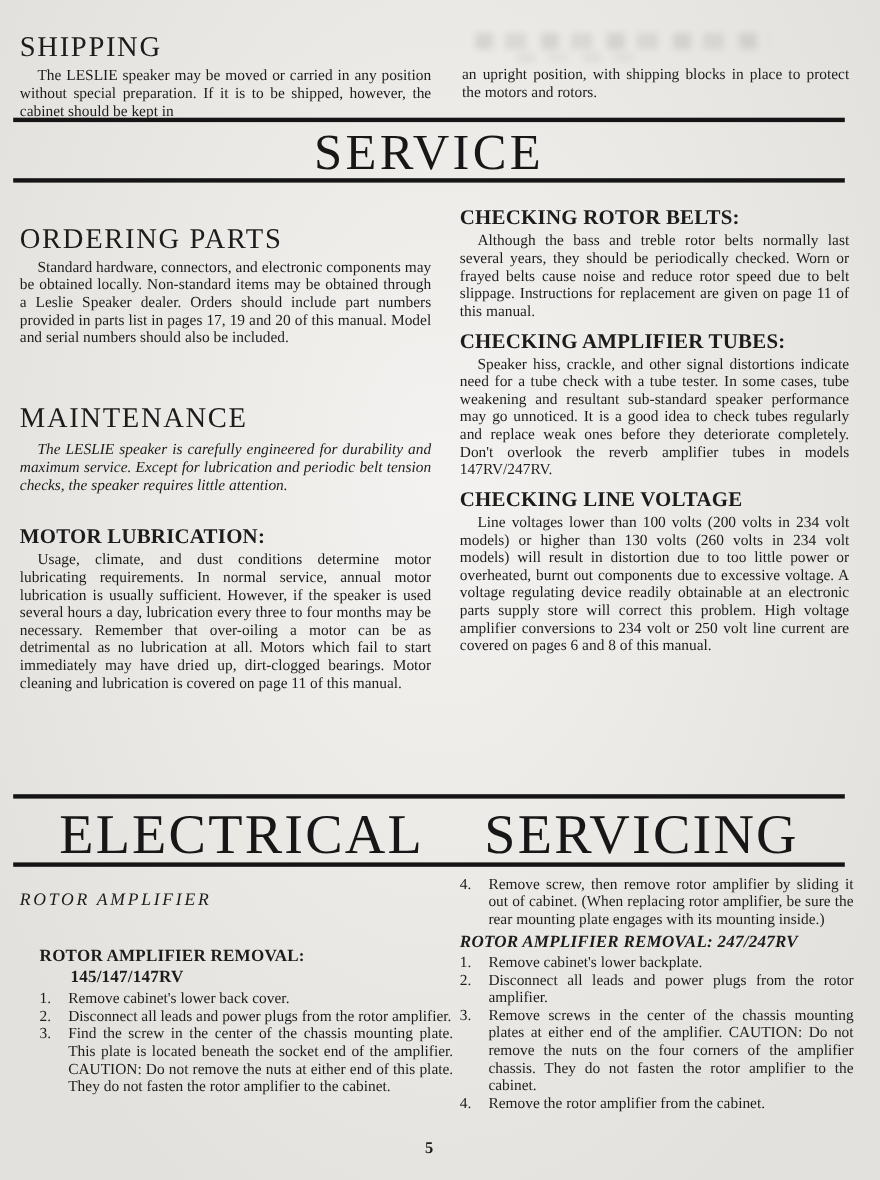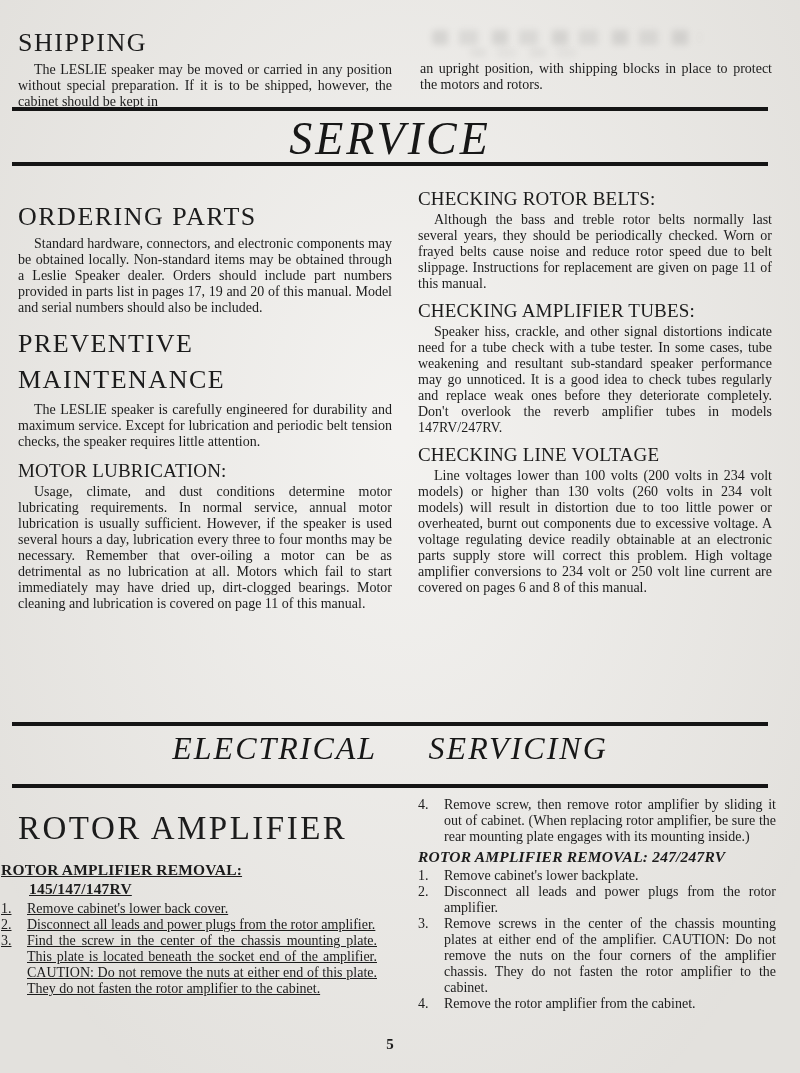--- a/index.html
+++ b/index.html
@@ -27,85 +27,85 @@
   .indent{text-indent:16px;}
   
   .h-display{
     font-weight:400;
     font-size:26px;
     letter-spacing:1.5px;
     margin:0 0 4px 0;
     white-space:nowrap;
   }
   .h-bold{
-    font-weight:400;
+    font-weight:700;
     font-size:19px;
     letter-spacing:0.2px;
     margin:8px 0 2px 0;
     white-space:nowrap;
   }
   
   .band{position:absolute;left:12px;width:756px;}
   .band .rule{position:absolute;left:0;right:0;height:4px;background:#151515;}
   .band .rule.top{top:0;}
   .band .rule.bottom{bottom:0;}
   .band .band-title{
     position:absolute;left:0;right:0;
     text-align:center;
     font-weight:400;
     color:#171717;
-    font-style:italic;
   }
   #service-band{top:107px;height:59px;}
   #service-band .band-title{top:5px;font-size:46px;letter-spacing:3px;}
   #electrical-band{top:722px;height:66px;}
-  #electrical-band .band-title{top:8px;font-size:32px;letter-spacing:2px;word-spacing:42px;}
+  #electrical-band .band-title{top:8px;font-size:51px;letter-spacing:2px;word-spacing:42px;}
   
   .abs{position:absolute;}
   #shipping-left{left:18px;top:28px;width:374px;}
   #shipping-right{left:420px;top:61px;width:352px;}
   #service-left{left:18px;top:202px;width:374px;}
   #service-right{left:418px;top:188px;width:354px;}
   #rotor-heading-wrap{left:18px;top:810px;width:380px;}
-  #rotor-left{left:1px;top:860px;width:376px;text-decoration:underline;}
+  #rotor-left{left:36px;top:860px;width:376px;}
   #rotor-right{left:418px;top:797px;width:358px;}
   
   .h-display.two-line{line-height:36px;margin-top:10px;}
   
   .step{display:flex;font-size:14px;line-height:16px;margin:0;}
   .step .num{flex:0 0 26px;}
   .step .txt{flex:1;text-align:justify;}
   .subhead{
     font-weight:700;font-size:15.5px;line-height:19px;margin:0;
     letter-spacing:0.2px;
   }
   .rotor-title{
-    font-weight:400;font-size:33px;letter-spacing:2.5px;margin:0;
+    font-weight:400;font-size:16px;letter-spacing:2.5px;margin:0;
     white-space:nowrap;
+    font-style:italic;
   }
   
   #page-number{
     position:absolute;left:0;top:1036px;width:780px;
     text-align:center;font-weight:700;font-size:15px;
   }
   
   .ghost{
     position:absolute;
     filter:blur(3px);
     opacity:0.30;
     border-radius:3px;
     background:repeating-linear-gradient(90deg,
       rgba(105,105,105,0.55) 0 16px, rgba(105,105,105,0.0) 16px 27px,
       rgba(125,125,125,0.5) 27px 46px, rgba(125,125,125,0.0) 46px 60px);
   }
   #ghost-1{left:432px;top:30px;width:268px;height:15px;}
   #ghost-2{left:470px;top:48px;width:120px;height:9px;opacity:0.15;}
-  .mt6{margin-top:0;}
+  .mt6{margin-top:0;font-style:italic;}
   .mt8{margin-top:8px;}
-  .mt10{margin-top:10px;}
+  .mt10{margin-top:28px;}
 </style>
 </head>
 <body>
 
 <div class="page">
 
   <div id="ghost-1" class="ghost"></div>
   <div id="ghost-2" class="ghost"></div>
 
   <div id="shipping-left" class="abs">
@@ -120,21 +120,21 @@
     <div class="rule top"></div>
     <div class="band-title">SERVICE</div>
     <div class="rule bottom"></div>
   </div>
 
   <div id="service-left" class="abs">
     <h2 class="h-display">ORDERING PARTS</h2>
     <p class="body-text indent">Standard hardware, connectors, and electronic components may be obtained locally. Non-standard items may be obtained through a Leslie Speaker dealer. Orders should include part numbers provided in parts list in pages 17, 19 and 20 of this manual. Model and serial numbers should also be included.</p>
 
     <h2 class="h-display two-line">
-      <span>PREVENTIVE</span><br>
+      <br>
       <span>MAINTENANCE</span>
     </h2>
     <p class="body-text indent mt6">The LESLIE speaker is carefully engineered for durability and maximum service. Except for lubrication and periodic belt tension checks, the speaker requires little attention.</p>
 
     <h3 class="h-bold mt10">MOTOR LUBRICATION:</h3>
     <p class="body-text indent">Usage, climate, and dust conditions determine motor lubricating requirements. In normal service, annual motor lubrication is usually sufficient. However, if the speaker is used several hours a day, lubrication every three to four months may be necessary. Remember that over-oiling a motor can be as detrimental as no lubrication at all. Motors which fail to start immediately may have dried up, dirt-clogged bearings. Motor cleaning and lubrication is covered on page 11 of this manual.</p>
   </div>
 
   <div id="service-right" class="abs">
     <h3 class="h-bold" style="margin-top:0;">CHECKING ROTOR BELTS:</h3>

